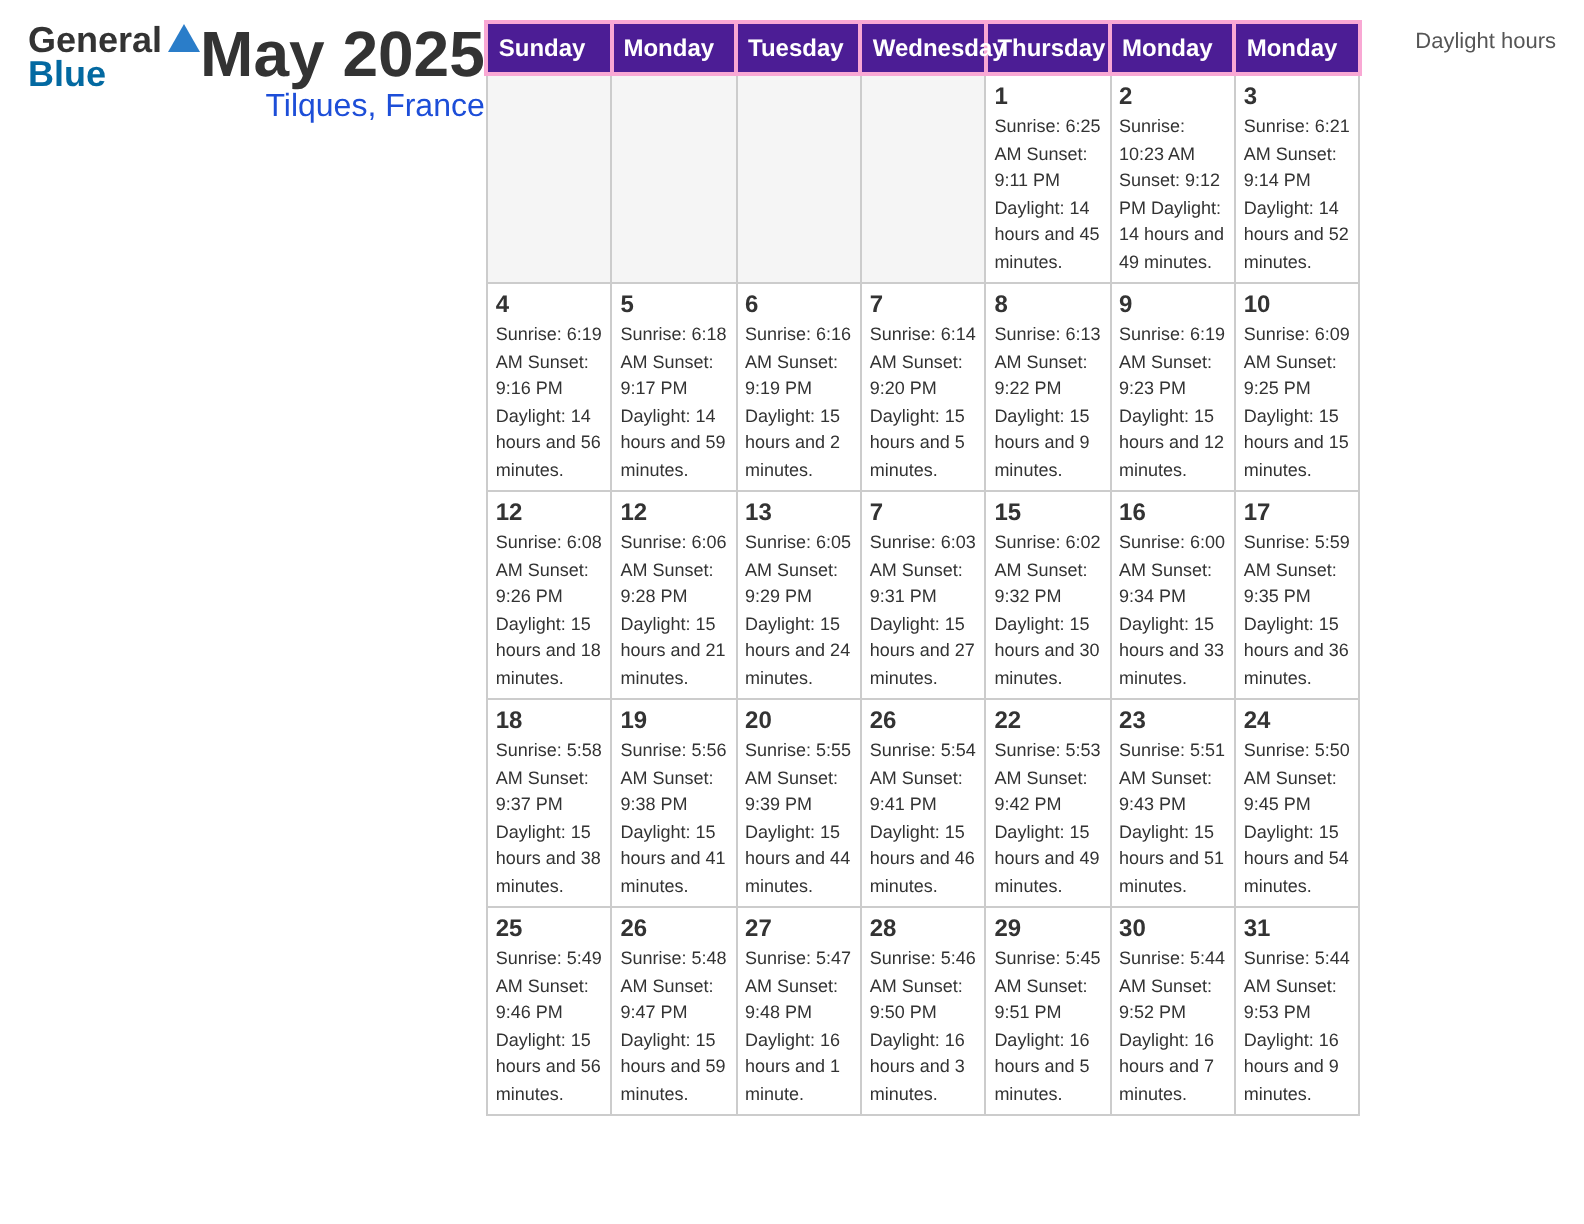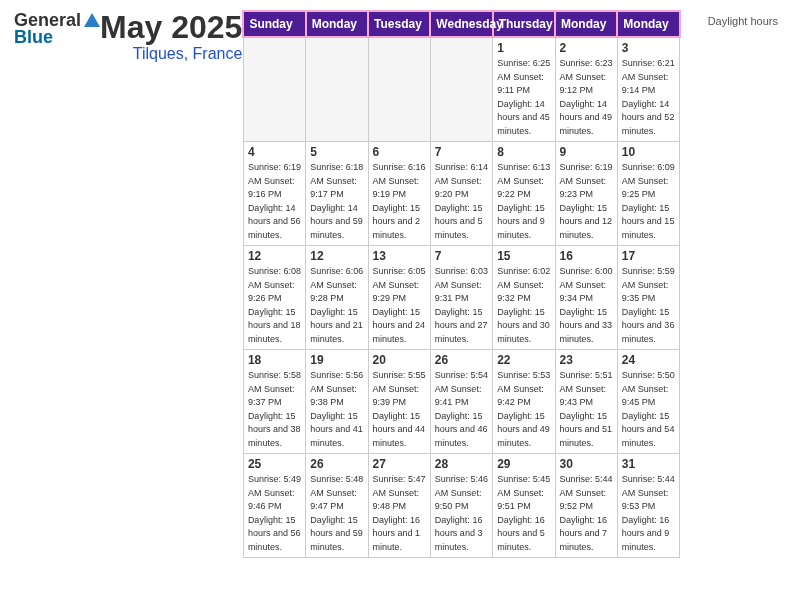--- a/index.html
+++ b/index.html
@@ -144,21 +144,21 @@
           <td class="empty"></td>
           <td>
             <span class="day-num">1</span>
             <div class="day-info">Sunrise: 6:25 AM
 Sunset: 9:11 PM
 Daylight: 14 hours
 and 45 minutes.</div>
           </td>
           <td>
             <span class="day-num">2</span>
-            <div class="day-info">Sunrise: 6:23 AM
+            <div class="day-info">Sunrise: 10:23 AM
 Sunset: 9:12 PM
 Daylight: 14 hours
 and 49 minutes.</div>
           </td>
           <td>
             <span class="day-num">3</span>
             <div class="day-info">Sunrise: 6:21 AM
 Sunset: 9:14 PM
 Daylight: 14 hours
 and 52 minutes.</div>

